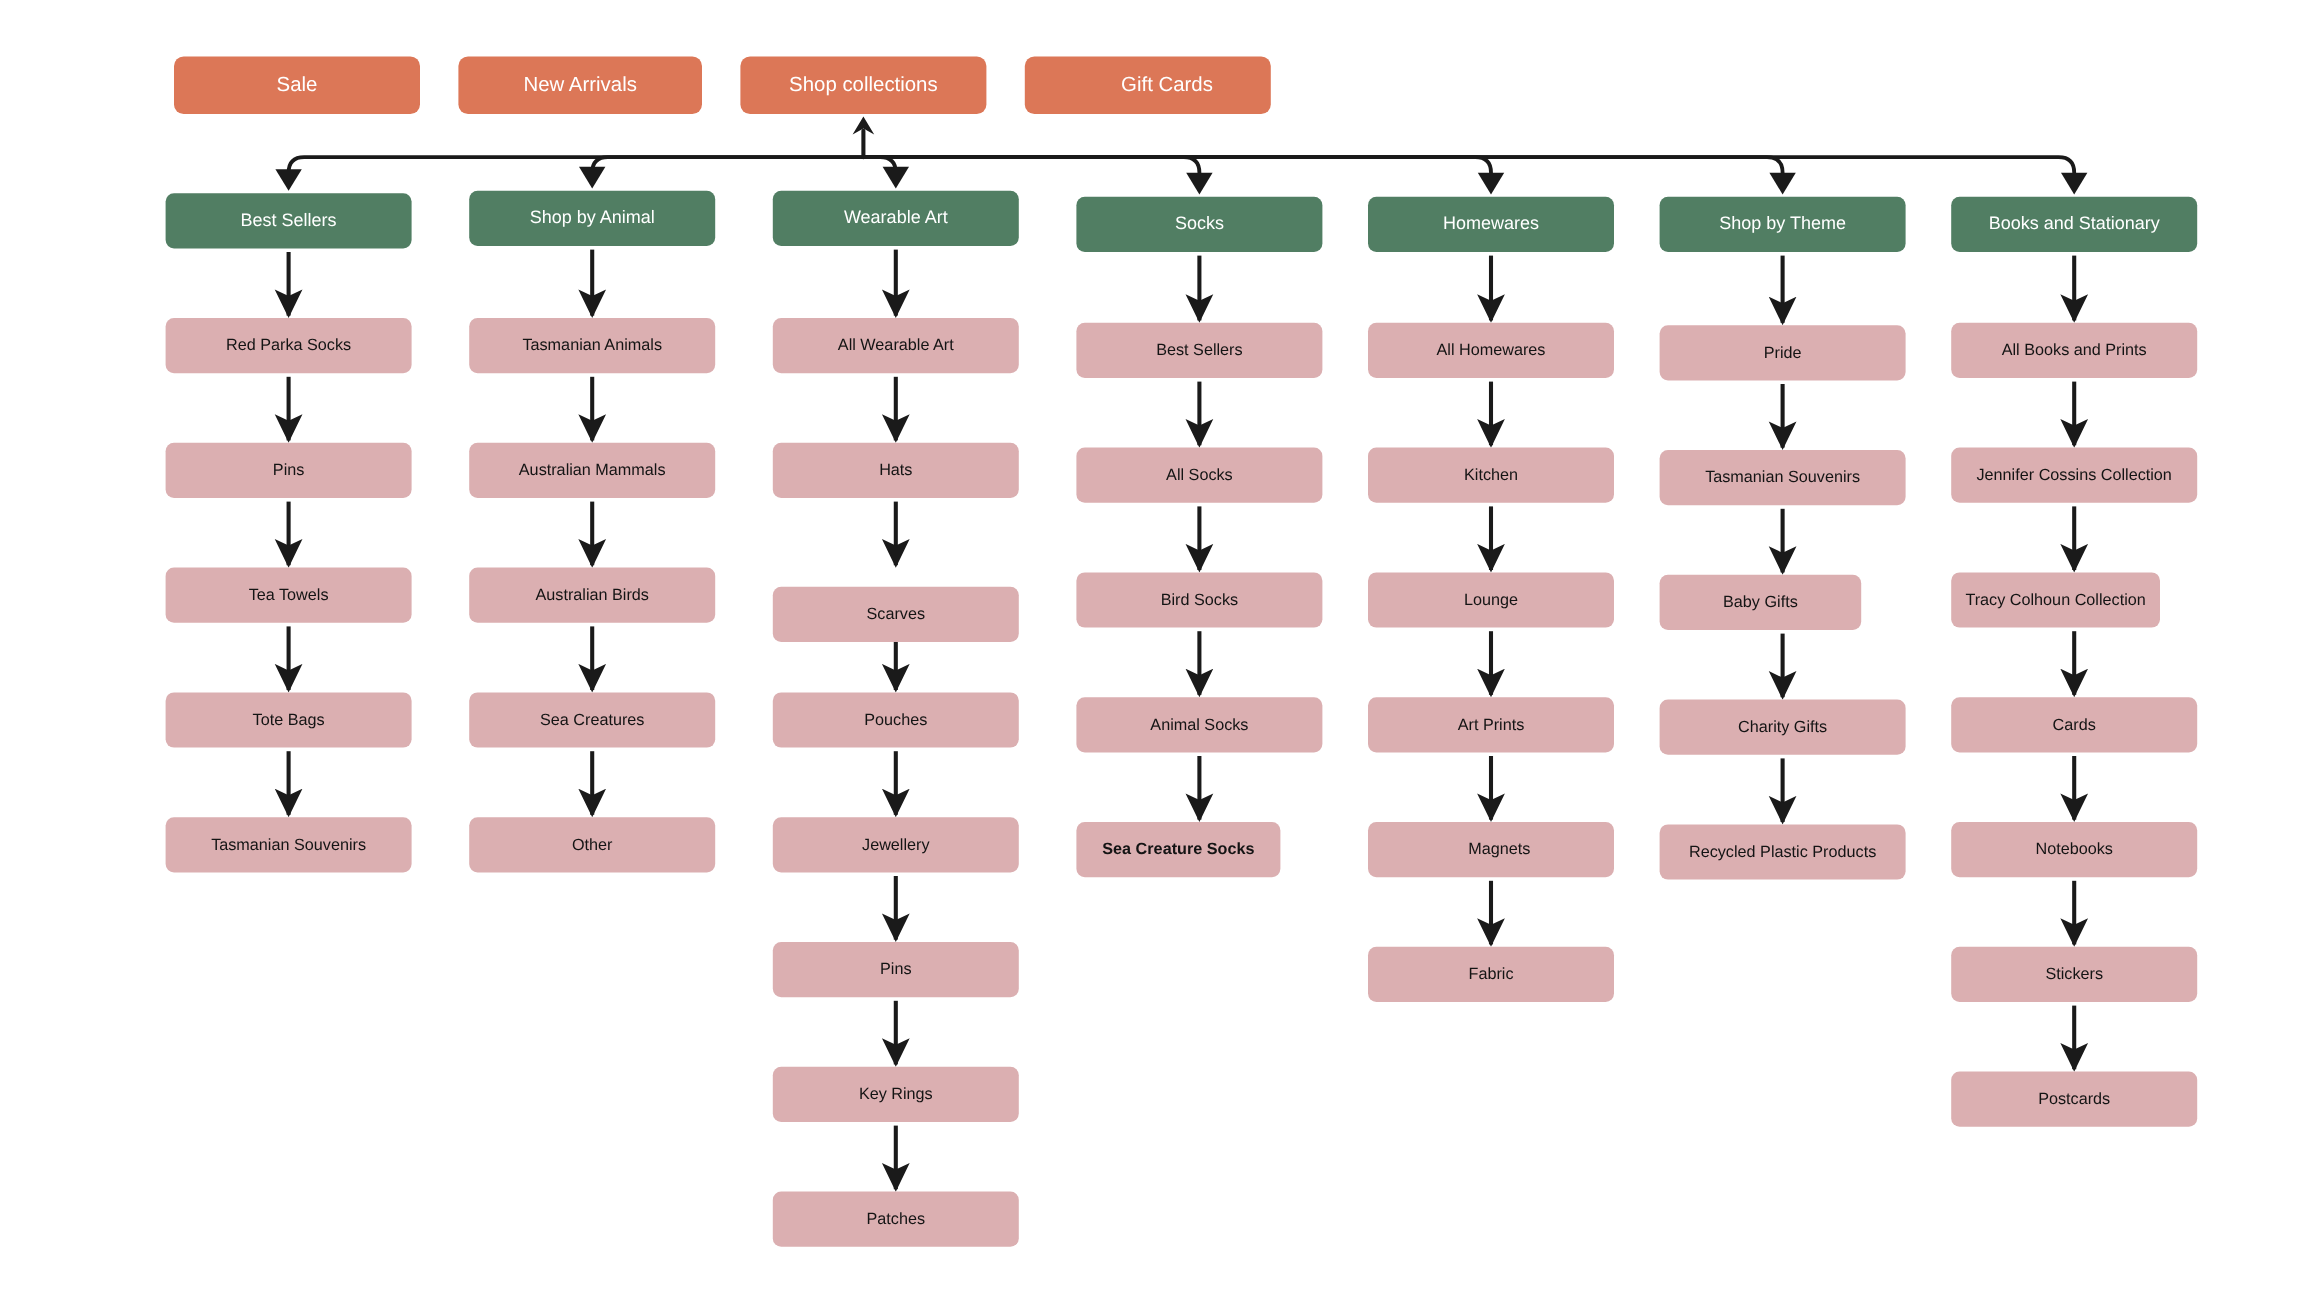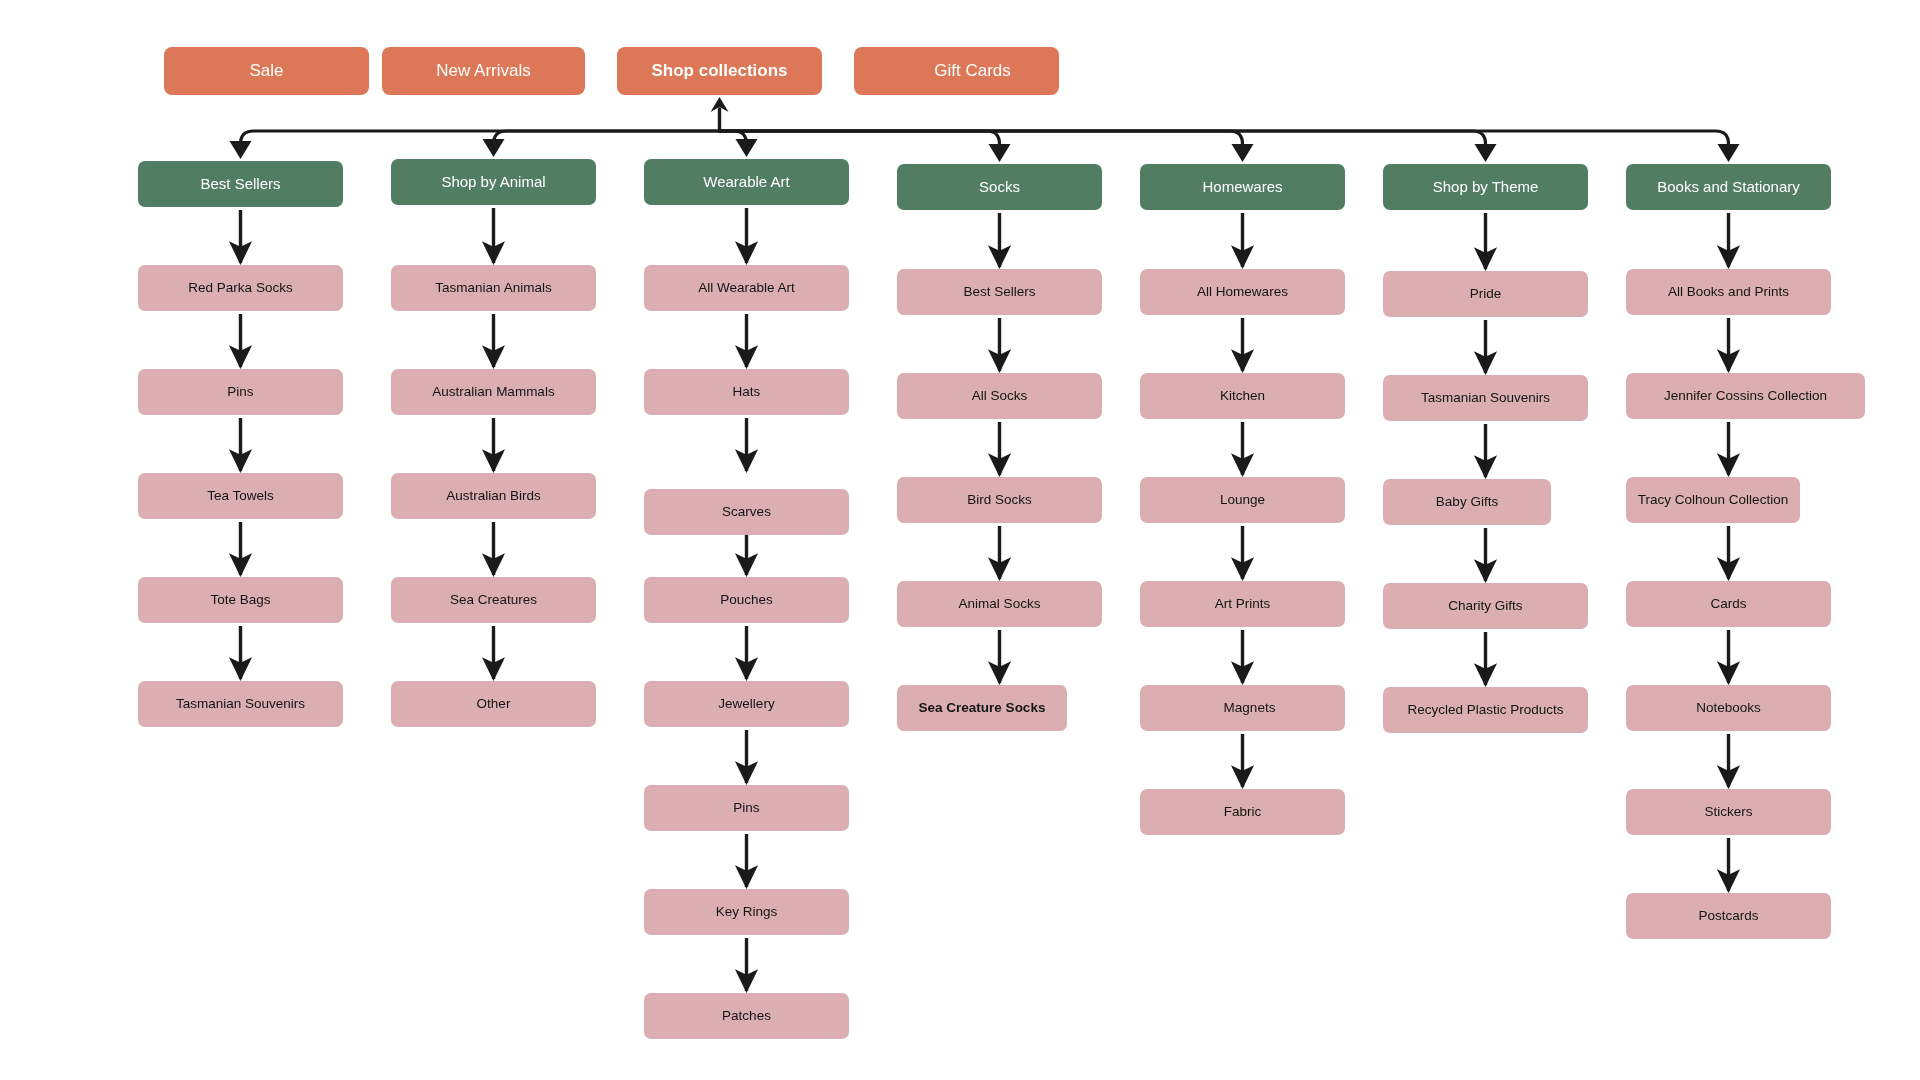--- a/index.html
+++ b/index.html
@@ -40,21 +40,21 @@
   }
 
   .node.top {
     background: #DC7757;
     color: #ffffff;
     font-size: 17px;
     height: 48px;
     border-radius: 8px;
   }
   .node.top.active {
-    font-weight: bold;
+    font-weight: normal;
   }
 
   .node.cat {
     background: #517E63;
     color: #ffffff;
     font-size: 15px;
     height: 46px;
   }
 
   .node.leaf {
@@ -129,21 +129,21 @@
       <line x1="1728.5" y1="213" x2="1728.5" y2="267" stroke="#1a1a1a" stroke-width="3.4" stroke-linecap="butt" marker-end="url(#arrow)"></line>
       <line x1="1728.5" y1="318" x2="1728.5" y2="371" stroke="#1a1a1a" stroke-width="3.4" stroke-linecap="butt" marker-end="url(#arrow)"></line>
       <line x1="1728.5" y1="422" x2="1728.5" y2="475" stroke="#1a1a1a" stroke-width="3.4" stroke-linecap="butt" marker-end="url(#arrow)"></line>
       <line x1="1728.5" y1="526" x2="1728.5" y2="579" stroke="#1a1a1a" stroke-width="3.4" stroke-linecap="butt" marker-end="url(#arrow)"></line>
       <line x1="1728.5" y1="630" x2="1728.5" y2="683" stroke="#1a1a1a" stroke-width="3.4" stroke-linecap="butt" marker-end="url(#arrow)"></line>
       <line x1="1728.5" y1="734" x2="1728.5" y2="787" stroke="#1a1a1a" stroke-width="3.4" stroke-linecap="butt" marker-end="url(#arrow)"></line>
       <line x1="1728.5" y1="838" x2="1728.5" y2="891" stroke="#1a1a1a" stroke-width="3.4" stroke-linecap="butt" marker-end="url(#arrow)"></line>
     </svg>
 
   <div id="nodes">
-      <div class="node top" style="left: 145px; top: 47px; width: 205px; margin-left: 19px;">Sale</div>
+      <div class="node top" style="left: 145px; top: 47px; width: 205px;">Sale</div>
       <div class="node top" style="left: 382px; top: 47px; width: 203px;">New Arrivals</div>
       <div class="node top active" style="left: 617px; top: 47px; width: 205px;">Shop collections</div>
       <div class="node top" style="left: 854px; top: 47px; width: 205px; padding-left: 38px;">Gift Cards</div>
       <div class="node cat" style="left: 138px; top: 161px; width: 205px;">Best Sellers</div>
       <div class="node leaf" style="left: 138px; top: 265px; width: 205px;">Red Parka Socks</div>
       <div class="node leaf" style="left: 138px; top: 369px; width: 205px;">Pins</div>
       <div class="node leaf" style="left: 138px; top: 473px; width: 205px;">Tea Towels</div>
       <div class="node leaf" style="left: 138px; top: 577px; width: 205px;">Tote Bags</div>
       <div class="node leaf" style="left: 138px; top: 681px; width: 205px;">Tasmanian Souvenirs</div>
       <div class="node cat" style="left: 391px; top: 159px; width: 205px;">Shop by Animal</div>
@@ -175,21 +175,21 @@
       <div class="node leaf" style="left: 1140px; top: 685px; width: 205px; padding-left: 20px;">Magnets</div>
       <div class="node leaf" style="left: 1140px; top: 789px; width: 205px;">Fabric</div>
       <div class="node cat" style="left: 1383px; top: 164px; width: 205px;">Shop by Theme</div>
       <div class="node leaf" style="left: 1383px; top: 271px; width: 205px;">Pride</div>
       <div class="node leaf" style="left: 1383px; top: 375px; width: 205px;">Tasmanian Souvenirs</div>
       <div class="node leaf" style="left: 1383px; top: 479px; width: 168px;">Baby Gifts</div>
       <div class="node leaf" style="left: 1383px; top: 583px; width: 205px;">Charity Gifts</div>
       <div class="node leaf" style="left: 1383px; top: 687px; width: 205px;">Recycled Plastic Products</div>
       <div class="node cat" style="left: 1626px; top: 164px; width: 205px;">Books and Stationary</div>
       <div class="node leaf" style="left: 1626px; top: 269px; width: 205px;">All Books and Prints</div>
-      <div class="node leaf" style="left: 1626px; top: 373px; width: 239px;">Jennifer Cossins Collection</div>
+      <div class="node leaf" style="left: 1626px; top: 373px; width: 205px;">Jennifer Cossins Collection</div>
       <div class="node leaf" style="left: 1626px; top: 477px; width: 174px;">Tracy Colhoun Collection</div>
       <div class="node leaf" style="left: 1626px; top: 581px; width: 205px;">Cards</div>
       <div class="node leaf" style="left: 1626px; top: 685px; width: 205px;">Notebooks</div>
       <div class="node leaf" style="left: 1626px; top: 789px; width: 205px;">Stickers</div>
       <div class="node leaf" style="left: 1626px; top: 893px; width: 205px;">Postcards</div>
     </div>
 
 </div>
 
 </body></html>

